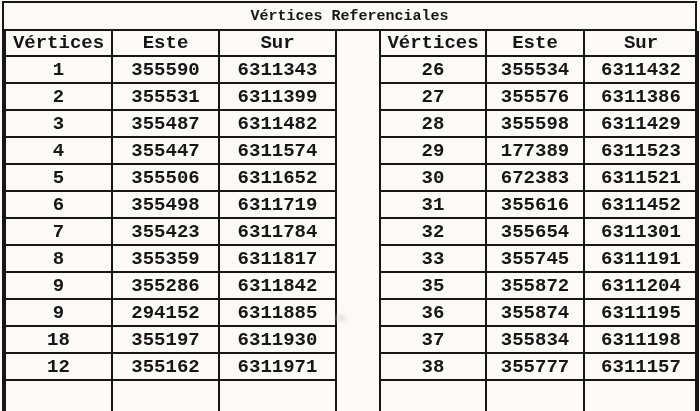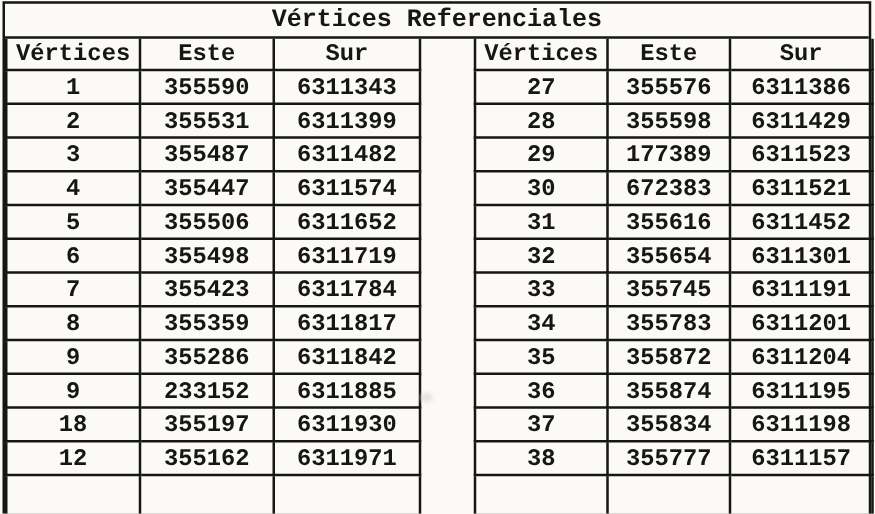--- a/index.html
+++ b/index.html
@@ -24,21 +24,21 @@
     height: 520px; 
     border: 2px solid #161616;
     background: #fbfaf6;
   }
   .title-row {
     height: 26px;
     border-bottom: 2px solid #161616;
     display: flex;
     align-items: center;
     justify-content: center;
-    font-size: 20px;
+    font-size: 15px;
     font-weight: bold;
     white-space: nowrap;
   }
   .tables-row {
     display: flex;
     align-items: flex-start;
   }
   table.vt {
     border-collapse: collapse;
     table-layout: fixed;
@@ -135,21 +135,21 @@
               <td>355359</td>
               <td>6311817</td>
             </tr>
             <tr>
               <td>9</td>
               <td>355286</td>
               <td>6311842</td>
             </tr>
             <tr>
               <td>9</td>
-              <td>233152</td>
+              <td>294152</td>
               <td>6311885</td>
             </tr>
             <tr>
               <td>18</td>
               <td>355197</td>
               <td>6311930</td>
             </tr>
             <tr>
               <td>12</td>
               <td>355162</td>
@@ -171,20 +171,25 @@
         </colgroup>
         <thead>
           <tr>
             <th>Vértices</th>
             <th>Este</th>
             <th>Sur</th>
           </tr>
         </thead>
         <tbody>
             <tr>
+              <td>26</td>
+              <td>355534</td>
+              <td>6311432</td>
+            </tr>
+            <tr>
               <td>27</td>
               <td>355576</td>
               <td>6311386</td>
             </tr>
             <tr>
               <td>28</td>
               <td>355598</td>
               <td>6311429</td>
             </tr>
             <tr>
@@ -204,25 +209,20 @@
             </tr>
             <tr>
               <td>32</td>
               <td>355654</td>
               <td>6311301</td>
             </tr>
             <tr>
               <td>33</td>
               <td>355745</td>
               <td>6311191</td>
-            </tr>
-            <tr>
-              <td>34</td>
-              <td>355783</td>
-              <td>6311201</td>
             </tr>
             <tr>
               <td>35</td>
               <td>355872</td>
               <td>6311204</td>
             </tr>
             <tr>
               <td>36</td>
               <td>355874</td>
               <td>6311195</td>

